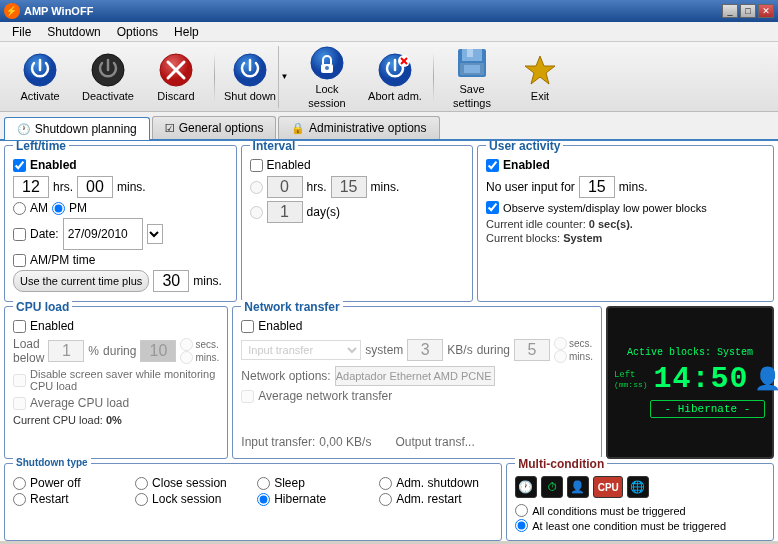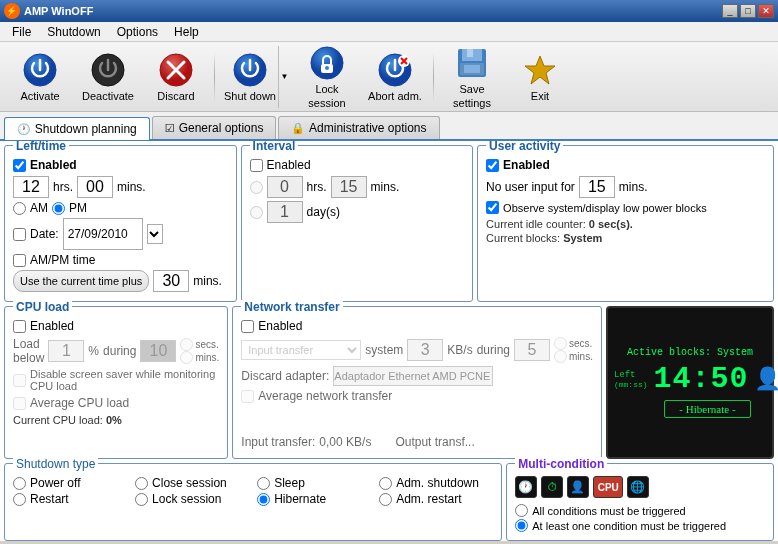--- a/index.html
+++ b/index.html
@@ -485,21 +485,21 @@
         <input type="text" class="spinbox" value="3" disabled="" style="background: rgb(238, 238, 238);">
         <span>KB/s</span>
         <span>during</span>
         <input type="text" class="spinbox" value="5" disabled="" style="background: rgb(238, 238, 238);">
         <div style="display:flex;flex-direction:column;font-size:10px;">
           <label style="display:flex;align-items:center;gap:2px;"><input type="radio" name="net-unit" disabled="" style=""> secs.</label>
           <label style="display:flex;align-items:center;gap:2px;"><input type="radio" name="net-unit" disabled="" style=""> mins.</label>
         </div>
       </div>
       <div class="form-row" style="opacity:0.6;">
-        <span>Discard adapter:</span>
+        <span>Network options:</span>
         <input type="text" style="width: 160px; height: 20px; border: 1px solid rgb(170, 170, 170); font-size: 11px; background: rgb(238, 238, 238);" value="Adaptador Ethernet AMD PCNE" disabled="">
       </div>
       <div class="checkbox-row" style="opacity:0.6;">
         <input type="checkbox" disabled="" style="">
         <span>Average network transfer</span>
       </div>
       <div class="form-row" style="opacity:0.6;margin-top:32px;">
         <span>Input transfer:</span>
         <span>0,00 KB/s</span>
         <span style="margin-left:20px;">Output transf...</span>
@@ -509,29 +509,29 @@
     <div style="flex:0.8; background:#111; border:2px solid #333; border-radius:4px; padding:6px; display:flex; flex-direction:column; align-items:center; justify-content:center; min-width:140px;">
       <div style="color:#00ff60;font-size:10px;font-family:'Courier New';text-align:center;margin-bottom:4px;">Active blocks: System</div>
       <div style="display:flex;align-items:center;gap:6px;width:100%;">
         <div style="display:flex;flex-direction:column;align-items:flex-start;text-align:center;">
           <span style="color:#00cc40;font-size:9px;font-family:'Courier New';">Left</span>
           <span style="color:#00cc40;font-size:8px;font-family:'Courier New';">(mm:ss)</span>
         </div>
         <div style="color:#00ff60;font-size:30px;font-weight:bold;font-family:'Courier New';letter-spacing:1px;">14:50</div>
         <div style="color:#00aa30;font-size:22px;">👤</div>
       </div>
-      <div style="color:#00ff60;font-size:11px;font-family:Liberation Serif, serif;border:1px solid #00cc40;padding:2px 14px;border-radius:2px;margin-top:4px;margin-left:35px;">- Hibernate -</div>
+      <div style="color:#00ff60;font-size:11px;font-family:Liberation Mono, monospace;border:1px solid #00cc40;padding:2px 14px;border-radius:2px;margin-top:4px;margin-left:35px;">- Hibernate -</div>
     </div>
 
   </div>
 
   <div style="display:flex; gap:4px;">
 
     <div class="panel" style="flex:2.5; position:relative; padding-top:12px;">
-      <span class="panel-title" style="position:absolute;top:-7px;left:8px;background:white;padding:0 3px;color:#2060a0;font-weight:normal;font-size:12px;">Shutdown type</span>
+      <span class="panel-title" style="position:absolute;top:-7px;left:8px;background:white;padding:0 3px;color:#2060a0;font-weight:bold;font-size:10px;">Shutdown type</span>
       <div style="display:grid;grid-template-columns:repeat(4,1fr);gap:2px 8px;">
         <label style="display:flex;align-items:center;gap:4px;">
           <input type="radio" name="shutdown-type" style="">
           <span>Power off</span>
         </label>
         <label style="display:flex;align-items:center;gap:4px;">
           <input type="radio" name="shutdown-type" style="">
           <span>Close session</span>
         </label>
         <label style="display:flex;align-items:center;gap:4px;">
@@ -555,21 +555,21 @@
           <span>Hibernate</span>
         </label>
         <label style="display:flex;align-items:center;gap:4px;">
           <input type="radio" name="shutdown-type" style="">
           <span>Adm. restart</span>
         </label>
       </div>
     </div>
 
     <div class="panel" style="flex:1.3; position:relative; padding-top:12px;">
-      <span class="panel-title" style="position:absolute;top:-7px;left:8px;background:white;padding:0 3px;color:#6d28d9;font-weight:bold;font-size:12px;">Multi-condition</span>
+      <span class="panel-title" style="position:absolute;top:-7px;left:8px;background:white;padding:0 3px;color:#7f1d1d;font-weight:bold;font-size:12px;">Multi-condition</span>
 
       <div style="display:flex;align-items:center;gap:4px;margin-bottom:6px;">
         <div style="width:22px;height:22px;background:#111;border:1px solid #333;border-radius:3px;display:flex;align-items:center;justify-content:center;">
           <span style="color:#00ff60;font-size:12px;">🕐</span>
         </div>
         <div style="width:22px;height:22px;background:#111;border:1px solid #333;border-radius:3px;display:flex;align-items:center;justify-content:center;">
           <span style="color:#00ff60;font-size:12px;">⏱</span>
         </div>
         <div style="width:22px;height:22px;background:#111;border:1px solid #333;border-radius:3px;display:flex;align-items:center;justify-content:center;">
           <span style="color:#00ff60;font-size:12px;">👤</span>

